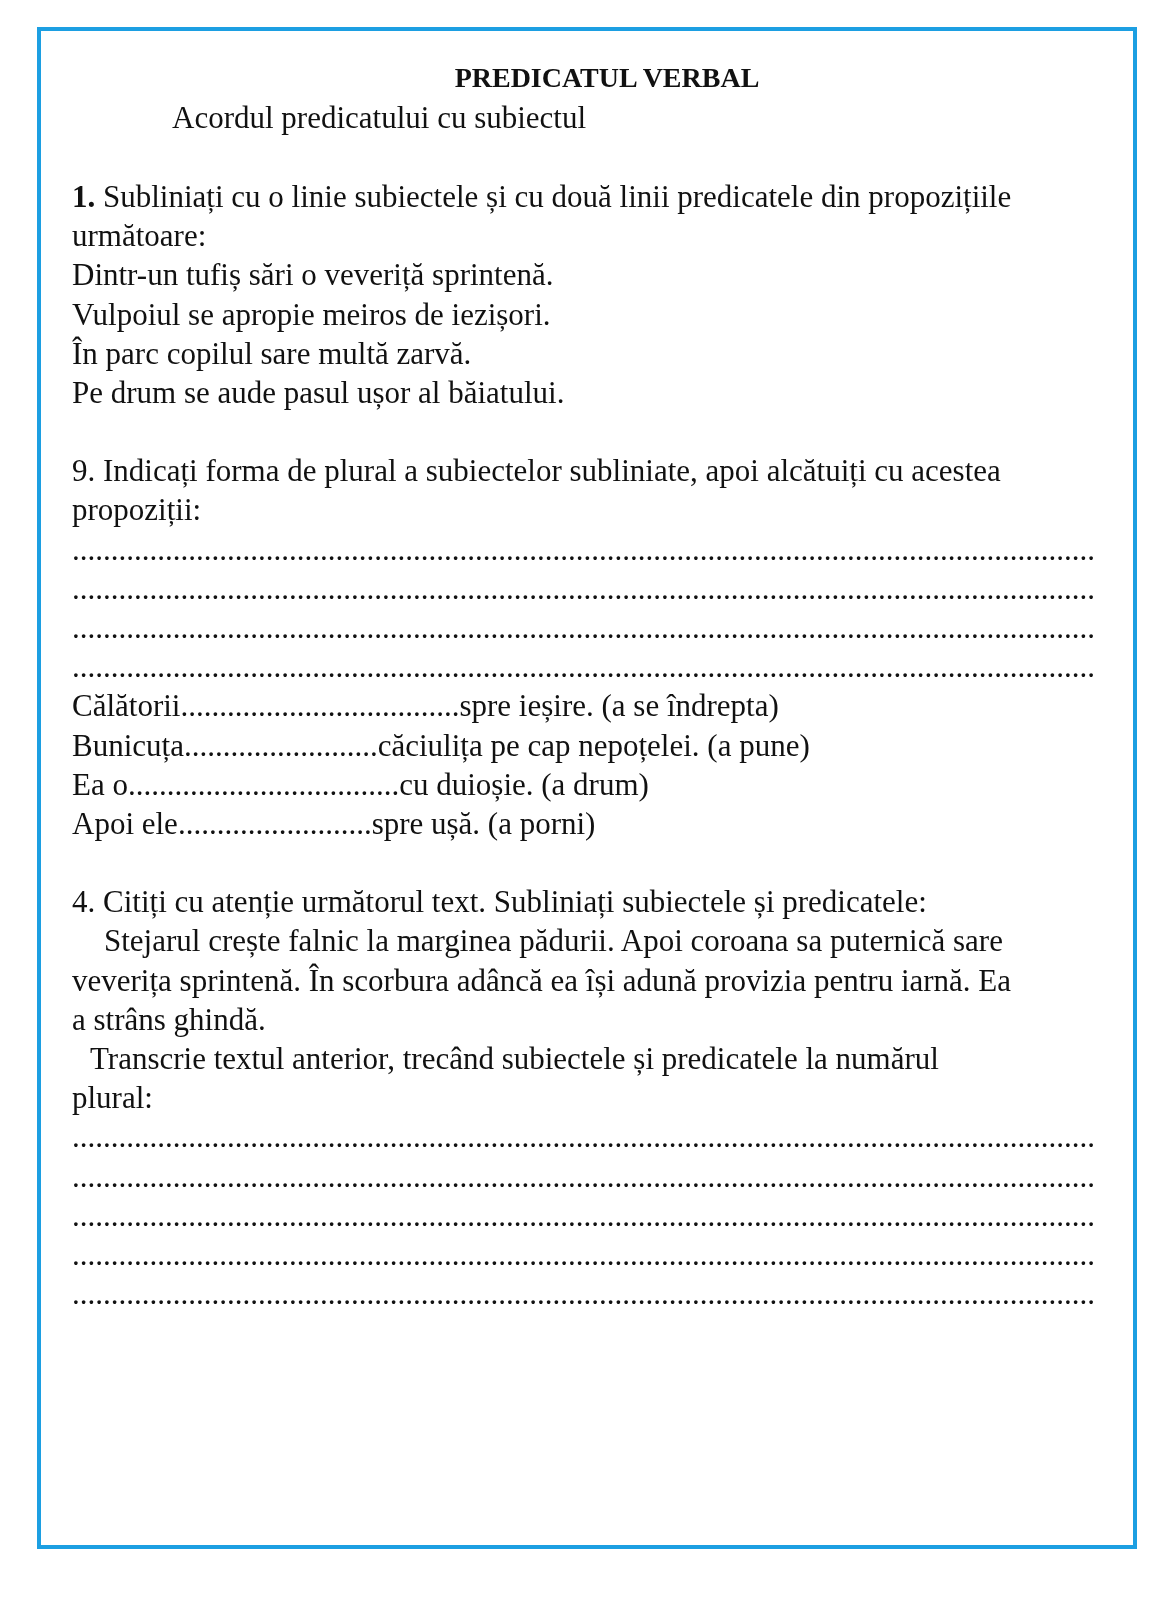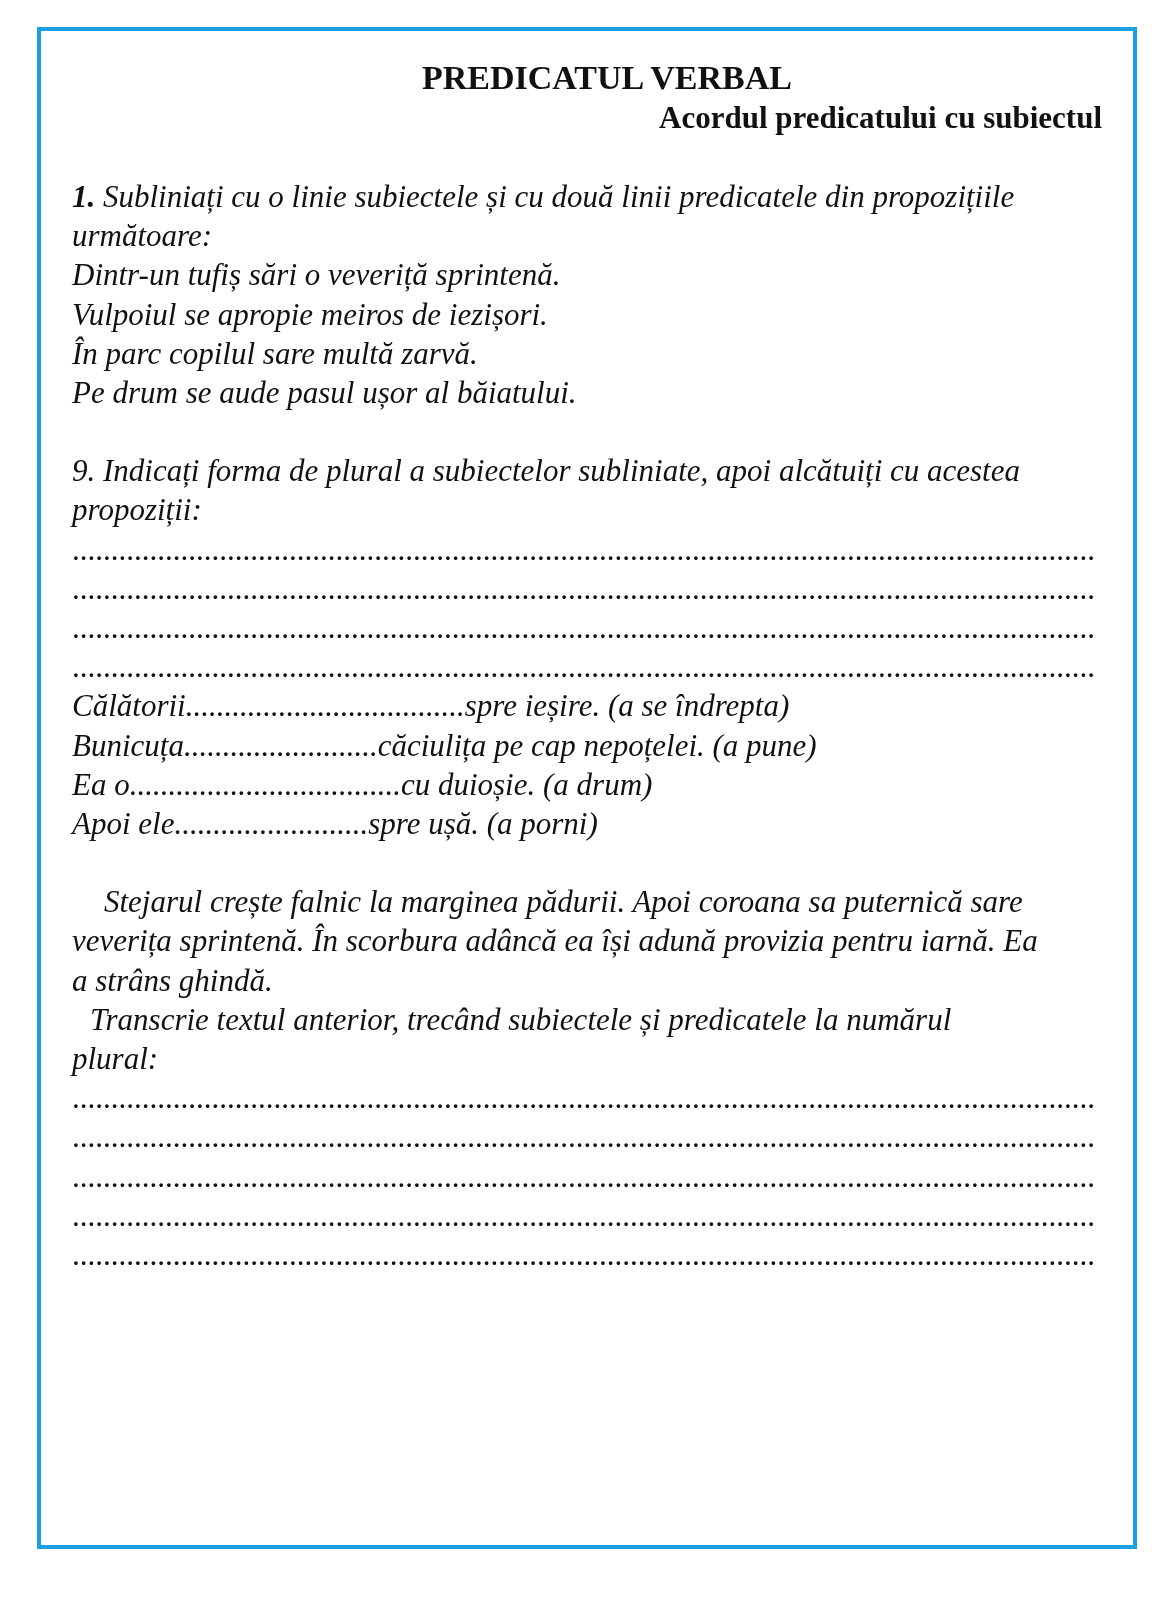--- a/index.html
+++ b/index.html
@@ -26,39 +26,38 @@
     }
     .content {
       position: absolute;
       left: 72px;
       top: 58px;
       width: 1030px;
     }
     .title {
       text-align: center;
       font-weight: bold;
-      font-size: 34px;
+      font-size: 28px;
       line-height: 40px;
       margin: 0;
       padding-left: 40px;
     }
     .subtitle {
-      text-align: right;
-      font-weight: bold;
+      text-align: left;
+      font-weight: normal;
       font-size: 31px;
       line-height: 40px;
       margin: 0;
       padding-left: 100px;
     }
     .line {
       font-size: 31px;
       line-height: 39.2px;
       margin: 0;
       white-space: nowrap;
-      font-style: italic;
     }
     .num-bold {
       font-weight: bold;
     }
     .dots {
       font-size: 31px;
       line-height: 39.2px;
       margin: 0;
       white-space: nowrap;
       overflow: hidden;
@@ -104,20 +103,21 @@
   <section>
     <p class="line">Călătorii....................................spre ieșire. (a se îndrepta)</p>
     <p class="line">Bunicuța.........................căciulița pe cap nepoțelei. (a pune)</p>
     <p class="line">Ea o...................................cu duioșie. (a drum)</p>
     <p class="line">Apoi ele.........................spre ușă. (a porni)</p>
   </section>
 
   <div class="gap-lg"></div>
 
   <section>
+    <p class="line">4. Citiți cu atenție următorul text. Subliniați subiectele și predicatele:</p>
     <p class="line indent1">Stejarul crește falnic la marginea pădurii. Apoi coroana sa puternică sare</p>
     <p class="line">veverița sprintenă. În scorbura adâncă ea își adună provizia pentru iarnă. Ea</p>
     <p class="line">a strâns ghindă.</p>
     <p class="line indent2">Transcrie textul anterior, trecând subiectele și predicatele la numărul</p>
     <p class="line">plural:</p>
     <p class="dots">....................................................................................................................................</p>
     <p class="dots">....................................................................................................................................</p>
     <p class="dots">....................................................................................................................................</p>
     <p class="dots">....................................................................................................................................</p>
     <p class="dots">....................................................................................................................................</p>

